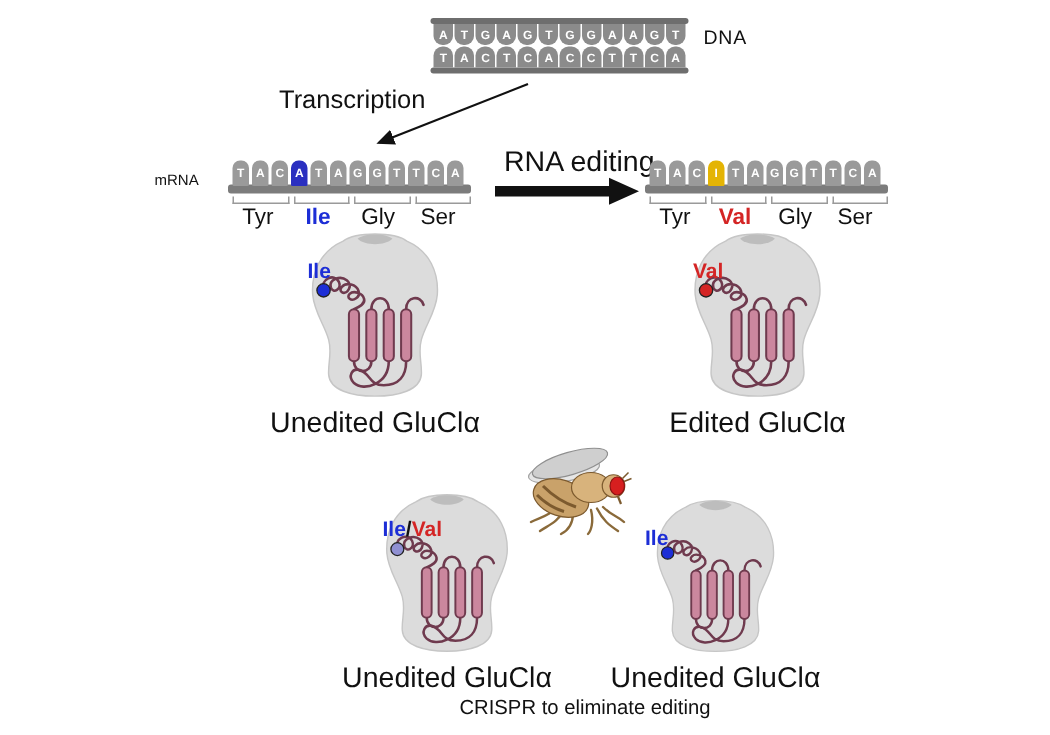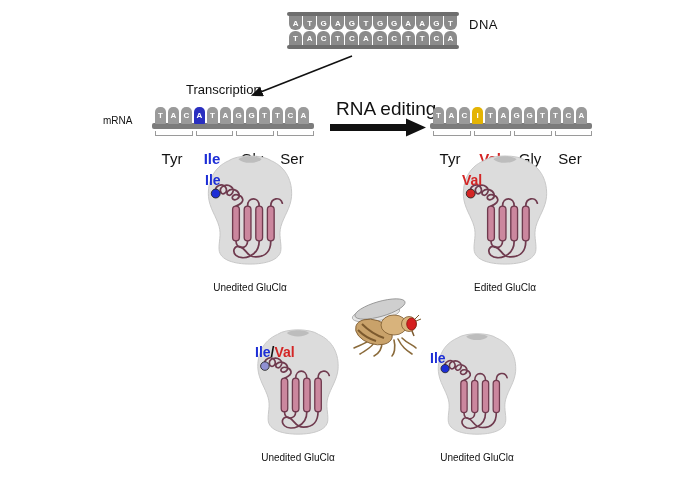--- a/index.html
+++ b/index.html
@@ -11,44 +11,44 @@
   .dna-block{left:287px;top:12px;width:172px;}
   .dna-bar{height:4px;background:#6e6e6e;border-radius:2px;}
   .dna-row{display:flex;gap:1px;padding:0 2px;}
   .dna-row.top{margin-bottom:1px;}
   .dna-nt{flex:1;height:14px;background:#8b8b8b;color:#fff;font-size:8px;font-weight:bold;
           display:flex;align-items:center;justify-content:center;}
   .dna-row.top .dna-nt{border-radius:0 0 6px 6px;}
   .dna-row.bottom .dna-nt{border-radius:6px 6px 0 0;}
   .dna-label{left:469px;top:17px;font-size:13px;letter-spacing:.5px;}
 
-  .transcription-label{left:186px;top:82px;font-size:13px;}
+  .transcription-label{left:186px;top:57px;font-size:17px;}
   .rna-editing-label{left:336px;top:98px;font-size:19px;}
   .mrna-label{left:103px;top:115px;font-size:10px;}
 
   
   .strip{width:162px;}
   .nt-row{display:flex;gap:2px;padding-left:3px;}
   .nt{width:11px;height:17px;background:#9a9a9a;color:#fff;font-size:8px;font-weight:bold;
       border-radius:5px 5px 1px 1px;display:flex;align-items:center;justify-content:center;}
   .nt.hl-blue{background:#2a2fc0;}
   .nt.hl-yellow{background:#e4b404;}
   .backbone{width:162px;height:6px;background:#7c7c7c;border-radius:2px;margin-top:-1px;}
   .bracket-row{display:flex;gap:3px;margin-top:2px;padding-left:3px;}
   .bracket{width:36px;height:4px;border-left:1.5px solid #9a9a9a;border-right:1.5px solid #9a9a9a;
            border-bottom:1.5px solid #9a9a9a;}
-  .codon-row{display:flex;margin-top:14px;}
+  .codon-row{display:flex;margin-top:0;}
   .codon{width:40px;text-align:center;font-size:15px;}
   .codon.c-blue{color:#1d2ed6;font-weight:bold;}
   .codon.c-red{color:#d42525;font-weight:bold;}
 
   
   .channel{width:150px;display:flex;flex-direction:column;align-items:center;}
   .channel svg{display:block;}
-  .chan-caption{font-size:10px;margin-top:16px;white-space:nowrap;text-align:center;color:#111;}
+  .chan-caption{font-size:19px;margin-top:6px;white-space:nowrap;text-align:center;color:#111;}
   .chan-tag{position:absolute;font-size:14px;font-weight:bold;white-space:nowrap;}
   .seg-blue{color:#1d2ed6;} .seg-red{color:#d42525;} .seg-black{color:#111;}
 
   .crispr-caption{left:250px;top:464px;width:280px;text-align:center;font-size:13.5px;}
 </style>
 </head>
 <body>
 
 <div class="canvas">
 
@@ -284,13 +284,14 @@
     <ellipse cx="28" cy="40" rx="19" ry="12" transform="rotate(18 28 40)" fill="#c9a26a" stroke="#7c5a2e" stroke-width="0.8"></ellipse>
     <path d="M12,38 Q20,46 30,49" stroke="#7c5a2e" stroke-width="2" fill="none"></path>
     <path d="M16,32 Q26,42 38,46" stroke="#7c5a2e" stroke-width="2" fill="none"></path>
     <ellipse cx="48" cy="33" rx="13" ry="10" fill="#d8b37c" stroke="#7c5a2e" stroke-width="0.8"></ellipse>
     <circle cx="63" cy="32" r="7.5" fill="#d8b37c" stroke="#7c5a2e" stroke-width="0.8"></circle>
     <ellipse cx="65.5" cy="32" rx="4.8" ry="6" fill="#d61f1f" stroke="#8d1212" stroke-width="0.8"></ellipse>
     <path d="M69,27 l4,-4 M70,29 l5,-2" stroke="#7c5a2e" stroke-width="1" fill="none"></path>
     <path d="M66,39 l2,5" stroke="#7c5a2e" stroke-width="1.5" fill="none"></path>
   </svg>
 
+  <div class="abs crispr-caption">CRISPR to eliminate editing</div>
 </div>
 
 </body></html>

